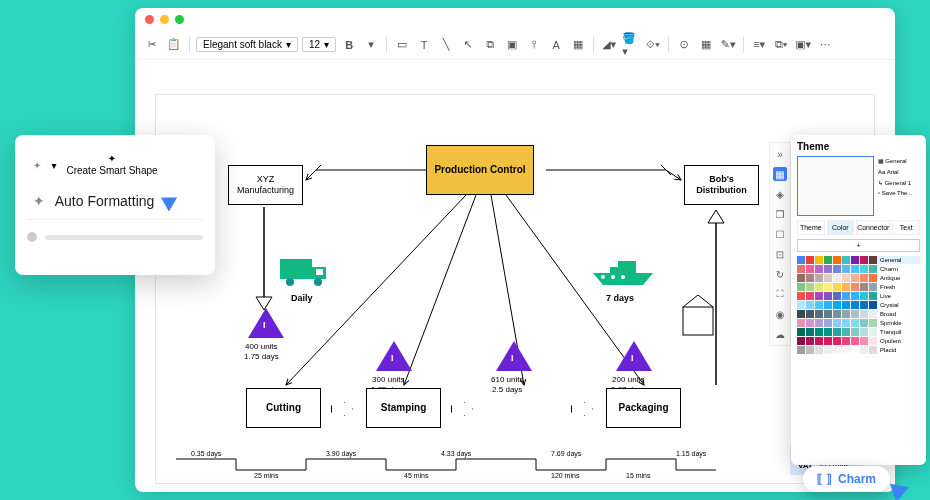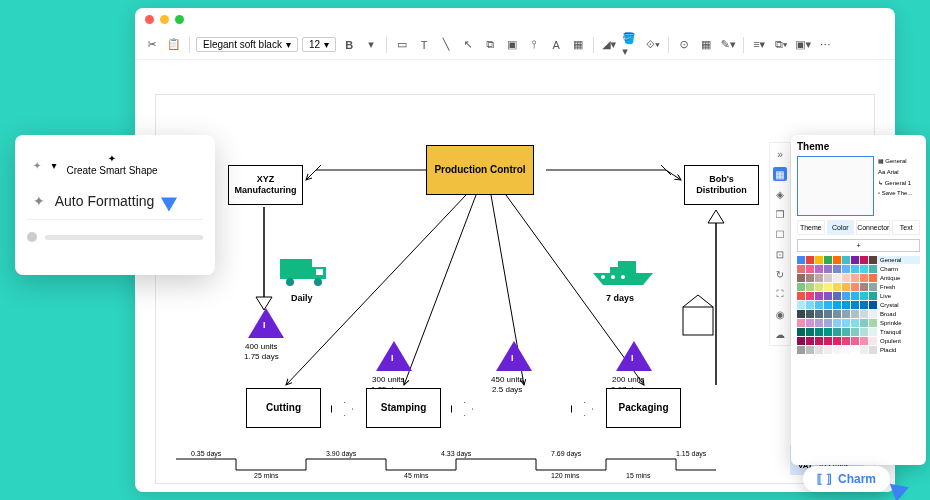--- a/index.html
+++ b/index.html
@@ -9,21 +9,21 @@
 .dot{width:9px;height:9px;border-radius:50%}
 .dot.r{background:#ff5f57}.dot.y{background:#ffbd2e}.dot.g{background:#28c840}
 .menubar{height:22px;display:flex;gap:18px;padding:0 10px;font-size:11px;color:#333;border-bottom:1px solid #eee;align-items:center}
 .toolbar{height:30px;display:flex;align-items:center;padding:0 8px;gap:4px;border-bottom:1px solid #eee;font-size:10px}
 .tbtn{width:18px;height:18px;display:flex;align-items:center;justify-content:center;color:#555;font-size:11px}
 .sep{width:1px;height:16px;background:#ddd;margin:0 2px}
 .fontsel{border:1px solid #ccc;padding:1px 6px;font-size:10px;border-radius:2px;display:flex;align-items:center;gap:4px}
 .canvas{position:absolute;left:20px;top:86px;width:720px;height:390px;background:#fff;border:1px solid #e5e5e5}
 .box{position:absolute;border:1.5px solid #000;background:#fff;font-size:10px;font-weight:700;display:flex;align-items:center;justify-content:center;text-align:center;line-height:1.2}
 .pc{background:#f0c03e;left:270px;top:50px;width:108px;height:50px}
-.xyz{left:72px;top:70px;width:75px;height:40px;font-weight:700;font-size:9px}
+.xyz{left:72px;top:70px;width:75px;height:40px;font-weight:400;font-size:9px}
 .bob{left:528px;top:70px;width:75px;height:40px;font-weight:700;font-size:9px}
 .step{bottom:55px;width:75px;height:40px;font-size:10px}
 .s1{left:90px}.s2{left:210px}.s3{left:330px}.s4{left:450px}
 .tri{position:absolute;width:0;height:0;border-left:18px solid transparent;border-right:18px solid transparent;border-bottom:30px solid #6b21d4}
 .tri span{position:absolute;left:-3px;top:12px;color:#fff;font-size:9px;font-weight:700}
 .t1{left:92px;top:213px}.t2{left:220px;top:246px}.t3{left:340px;top:246px}.t4{left:460px;top:246px}
 .lbl{position:absolute;font-size:8px;text-align:center;line-height:1.2}
 .truck{position:absolute;left:122px;top:160px;color:#10b981}
 .ship{position:absolute;left:432px;top:158px;color:#10b981}
 .tscale{position:absolute;bottom:5px;left:20px;font-size:7px}
@@ -150,21 +150,21 @@
       </div>
   <div class="tri t3">
         <span>I</span>
       </div>
   <div class="tri t4">
         <span>I</span>
       </div>
 
   <div class="lbl" style="left:88px;top:247px"><span>400 units</span><br><span>1.75 days</span></div>
   <div class="lbl" style="left:215px;top:280px"><span>300 units</span><br><span>1.25 days</span></div>
-  <div class="lbl" style="left:335px;top:280px"><span>450 units</span><br><span>2.5 days</span></div>
+  <div class="lbl" style="left:335px;top:280px"><span>610 units</span><br><span>2.5 days</span></div>
   <div class="lbl" style="left:455px;top:280px"><span>200 units</span><br><span>0.67 days</span></div>
 
   <div class="box step s1">Cutting</div>
   <div class="box step s2">Stamping</div>
   <div class="box step s4">Packaging</div>
 
   <div class="arrow-r ar1"></div>
   <div class="arrow-r ar2"></div>
   <div class="arrow-r ar3"></div>
 

